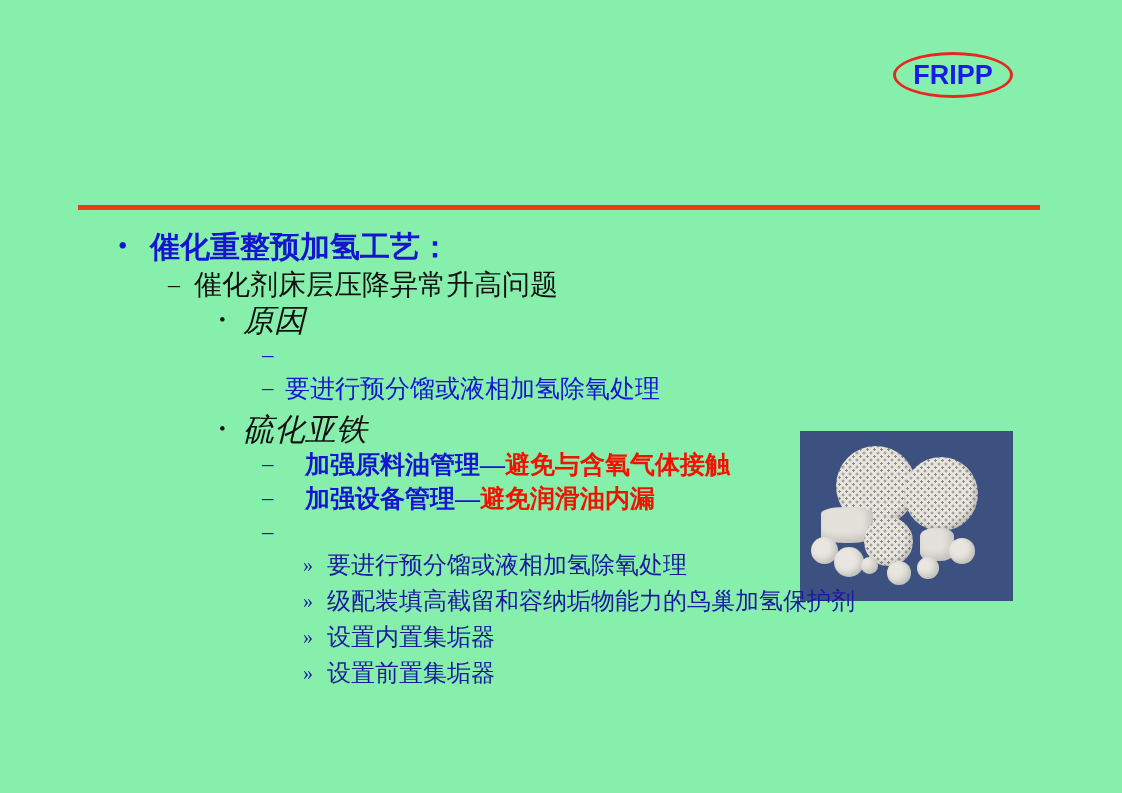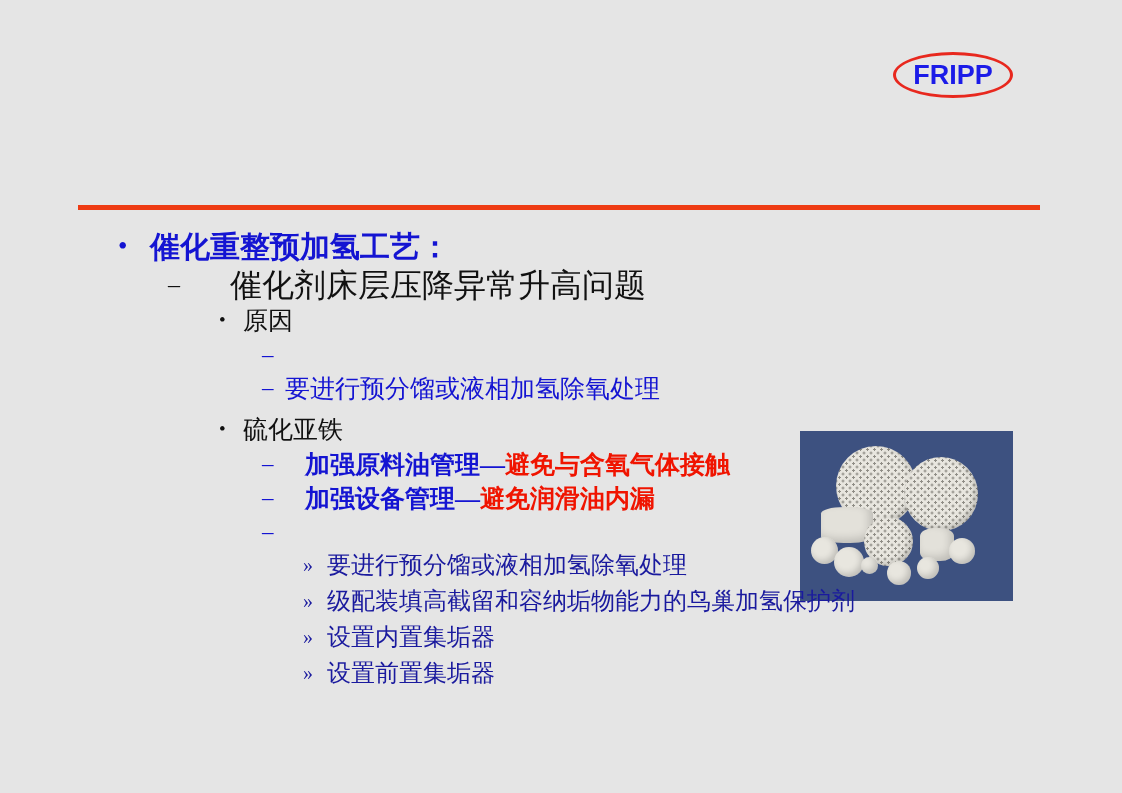--- a/index.html
+++ b/index.html
@@ -7,21 +7,21 @@
     padding: 0;
     background: #ffffff;
   }
   body {
     font-family: "Liberation Serif", "DejaVu Serif", serif;
   }
   #slide {
     position: relative;
     width: 1122px;
     height: 793px;
-    background: #e5e5e5;
+    background: #86efac;
     overflow: hidden;
   }
 
   
   #logo {
     position: absolute;
     left: 893px;
     top: 52px;
     width: 120px;
     height: 46px;
@@ -110,41 +110,41 @@
     margin-left: 168px;
     margin-bottom: 2px;
   }
   .lvl2 .bullet {
     width: 26px;
     color: #111111;
     font-size: 24px;
     line-height: 33px;
   }
   .lvl2 .txt {
-    font-size: 32px;
+    font-size: 28px;
     color: #111111;
     line-height: 34px;
-    margin-left: 36px;
   }
 
   
   .lvl3 {
     margin-left: 219px;
     margin-bottom: 2px;
   }
   .lvl3 .bullet {
     width: 24px;
     color: #111111;
     font-size: 19px;
     line-height: 32px;
   }
   .lvl3 .txt {
-    font-size: 25px;
+    font-size: 31px;
     color: #111111;
     line-height: 33px;
+    font-style: italic;
   }
 
   
   .lvl4 {
     margin-left: 262px;
     margin-bottom: 1px;
   }
   .lvl4 .bullet {
     width: 23px;
     color: #1414D2;

